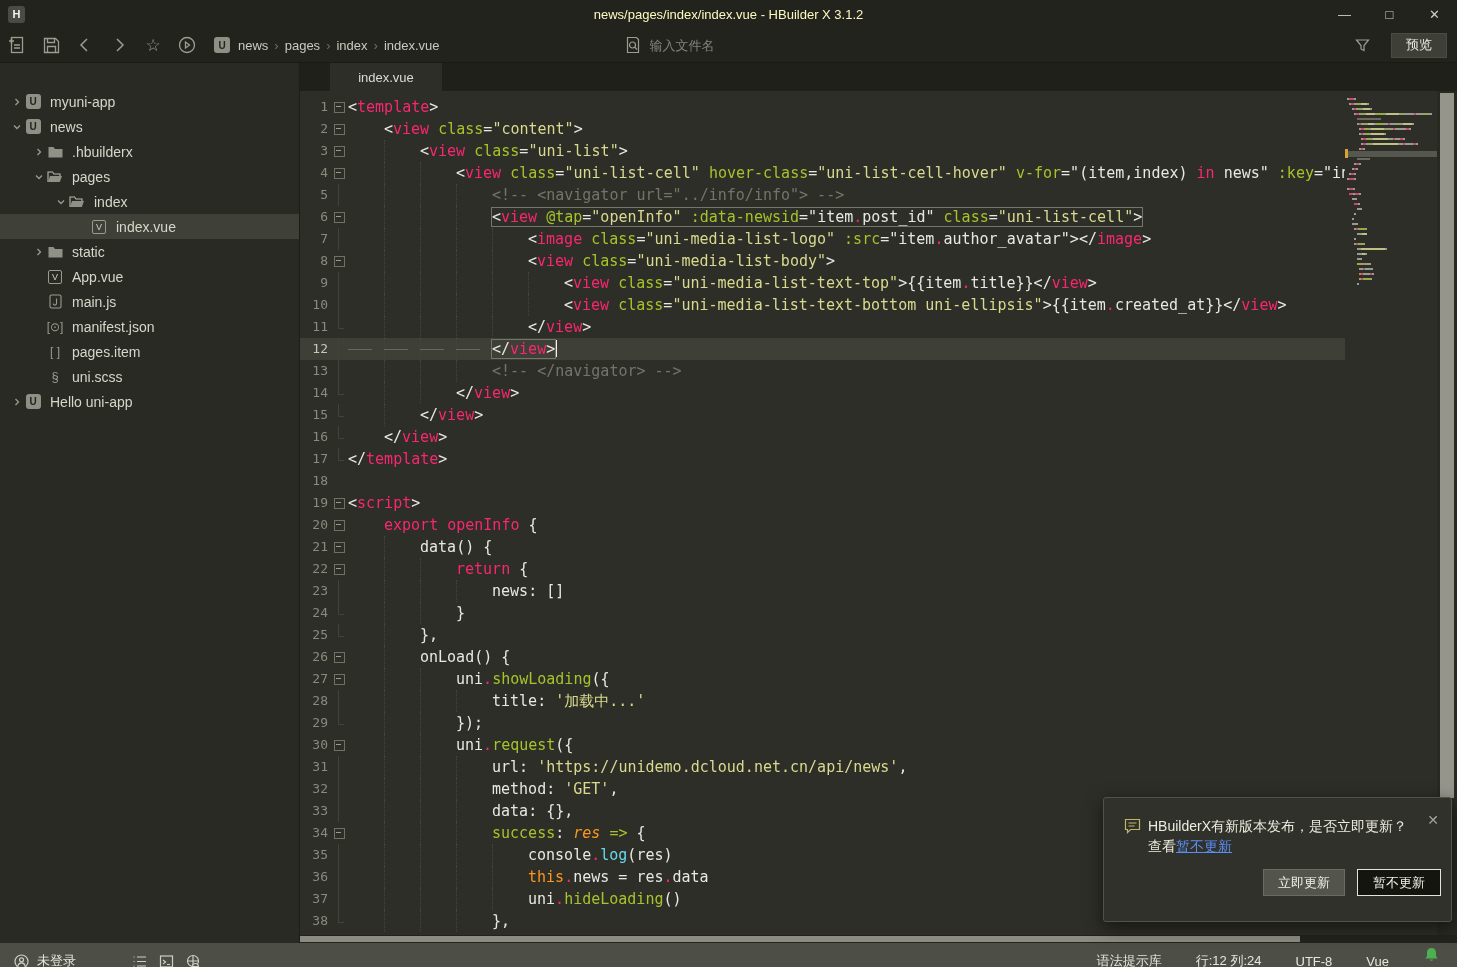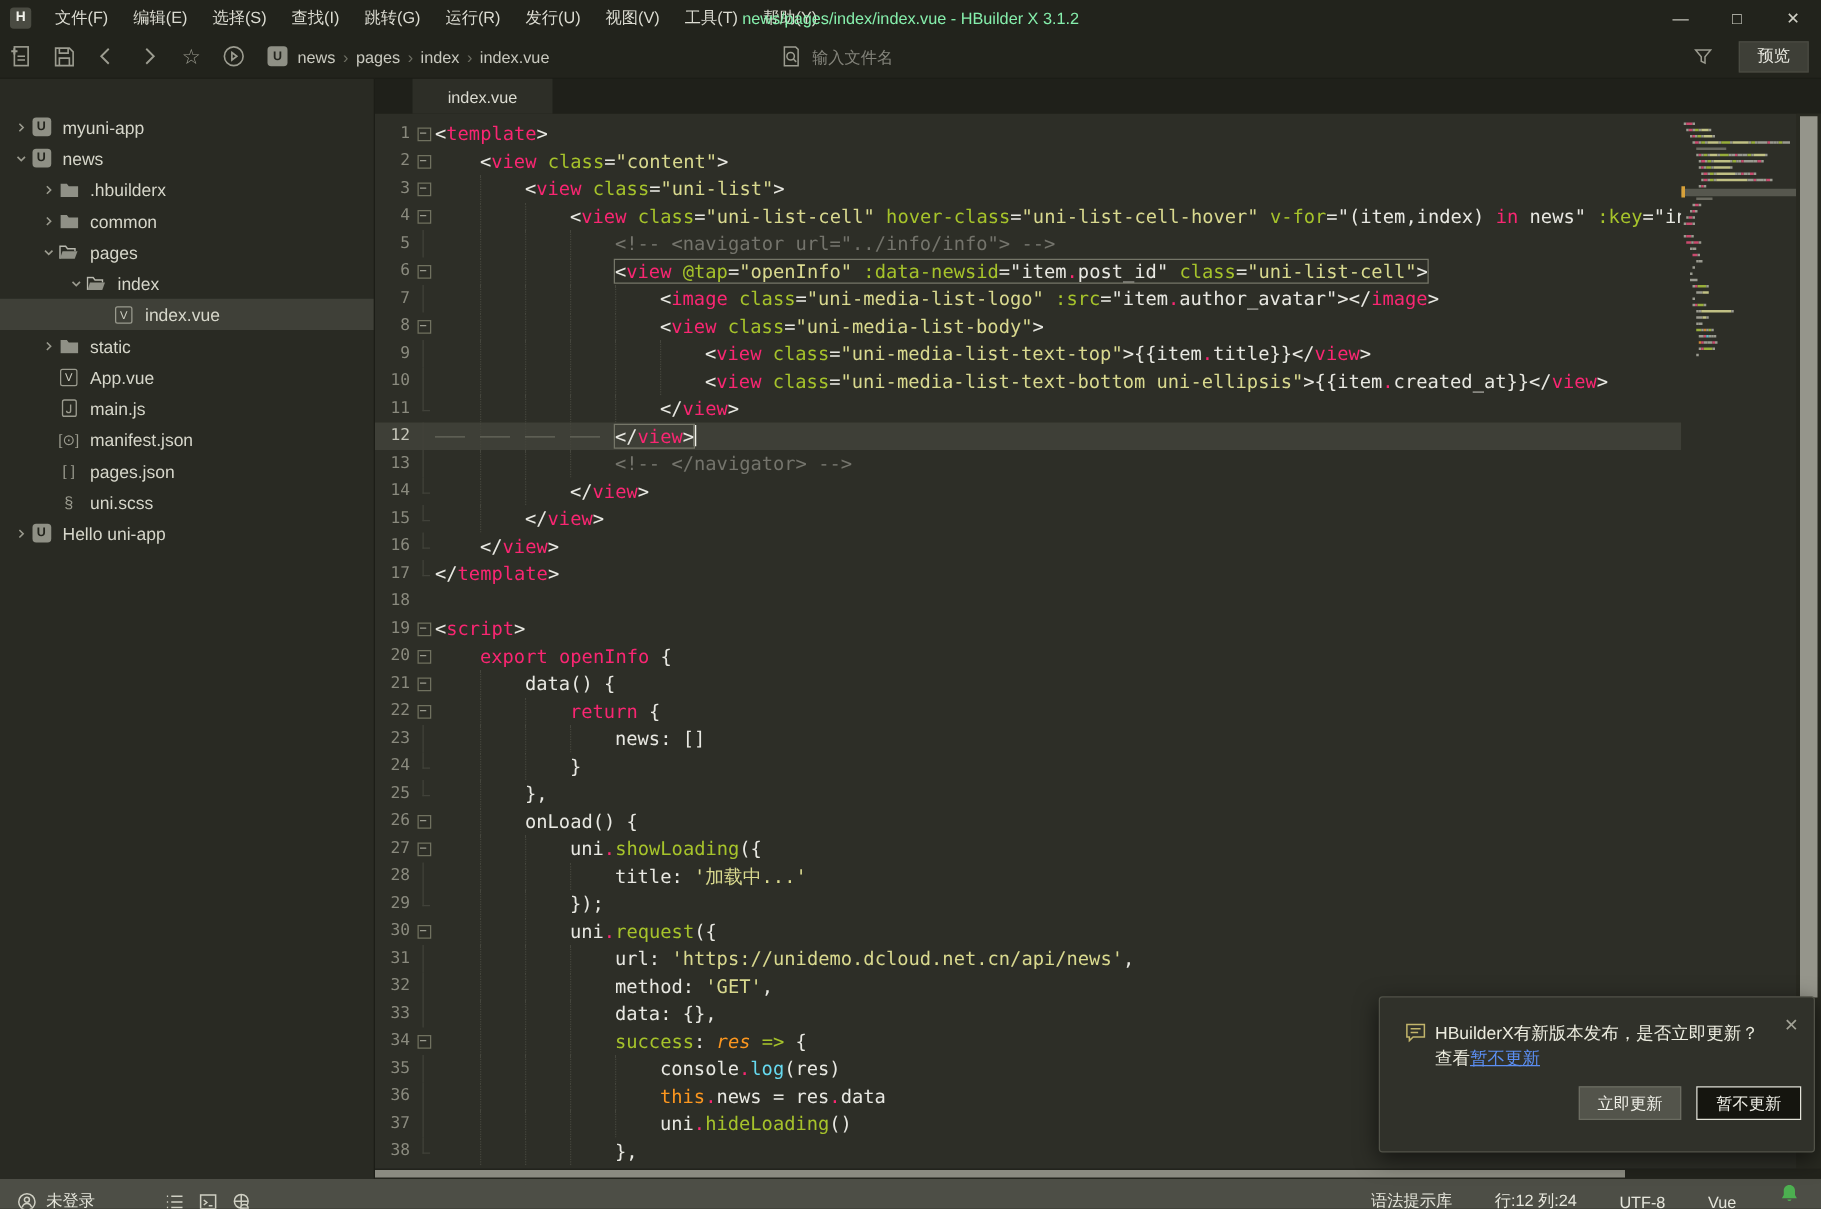--- a/index.html
+++ b/index.html
@@ -5,21 +5,21 @@
   *{box-sizing:border-box;margin:0;padding:0}
   html,body{width:1457px;height:967px;overflow:hidden}
   body{font-family:"Liberation Sans",sans-serif;background:#22231c;color:#e8e8e2;position:relative}
   #app{width:1457px;height:967px;position:relative;overflow:hidden}
 
   
   .titlebar{height:28px;display:flex;align-items:center;background:#22231c;position:relative;font-size:13px}
   .app-logo{width:17px;height:17px;margin:0 9px 0 8px;background:#4a4b42;border-radius:3px;color:#f2f2ec;
     font-weight:bold;font-size:11px;display:flex;align-items:center;justify-content:center}
   .menu-item{padding:0 10px;color:#dcdcd2;cursor:default;line-height:28px}
-  .win-title{position:absolute;left:50%;transform:translateX(-50%);color:#86efac;white-space:nowrap}
+  .win-title{position:absolute;left:50%;transform:translateX(-50%);color:#fef9c3;white-space:nowrap}
   .win-ctrls{margin-left:auto;display:flex;height:28px}
   .win-btn{width:45px;display:flex;align-items:center;justify-content:center;color:#cfcfc5;font-size:13px}
 
   
   .toolbar{height:34px;display:flex;align-items:center;background:#22231c;font-size:13px;position:relative}
   .tb-icon{width:34px;height:26px;display:flex;align-items:center;justify-content:center;color:#9c9c90}
   .tb-icon svg{display:block}
   .star-glyph{font-size:17px;color:#9c9c90;line-height:1}
   .crumb-badge{width:16px;height:16px;background:#8f9085;border-radius:3px;color:#23241d;font-weight:bold;
     font-size:10px;display:flex;align-items:center;justify-content:center;margin:0 4px 0 10px}
@@ -112,32 +112,20 @@
   .btn-later{width:84px;height:27px;background:#15150f;border:1px solid #e4e4da;color:#f0f0e8;
     display:flex;align-items:center;justify-content:center;font-size:13px}
 </style>
 </head>
 <body>
 
 <div id="app">
 
   <div class="titlebar">
     <div class="app-logo">H</div>
-    <div id="menubar" style="display:flex">
-        <span class="menu-item">文件(F)</span>
-        <span class="menu-item">编辑(E)</span>
-        <span class="menu-item">选择(S)</span>
-        <span class="menu-item">查找(I)</span>
-        <span class="menu-item">跳转(G)</span>
-        <span class="menu-item">运行(R)</span>
-        <span class="menu-item">发行(U)</span>
-        <span class="menu-item">视图(V)</span>
-        <span class="menu-item">工具(T)</span>
-        <span class="menu-item">帮助(Y)</span>
-      </div>
     <div class="win-title">news/pages/index/index.vue - HBuilder X 3.1.2</div>
     <div class="win-ctrls">
       <div class="win-btn">—</div>
       <div class="win-btn">□</div>
       <div class="win-btn">✕</div>
     </div>
   </div>
 
   <div class="toolbar">
     <div class="tb-icon">
@@ -231,33 +219,20 @@
           <span class="t-icon">
             <svg width="15" height="12" viewBox="0 0 15 12">
               <path d="M0.5 1h5l1.5 2h7.5v8.5h-14z" fill="#8f9086"></path>
             </svg>
           </span>
           <span class="t-label">.hbuilderx</span>
         </div>
         <div class="tree-row" style="padding-left: 32px;">
           <span class="chev">
             <svg width="10" height="10" viewBox="0 0 10 10" fill="none" stroke="#9a9a8e" stroke-width="1.3">
-              <path d="M3.5 2l3 3-3 3"></path>
-            </svg>
-          </span>
-          <span class="t-icon">
-            <svg width="15" height="12" viewBox="0 0 15 12">
-              <path d="M0.5 1h5l1.5 2h7.5v8.5h-14z" fill="#8f9086"></path>
-            </svg>
-          </span>
-          <span class="t-label">common</span>
-        </div>
-        <div class="tree-row" style="padding-left: 32px;">
-          <span class="chev">
-            <svg width="10" height="10" viewBox="0 0 10 10" fill="none" stroke="#9a9a8e" stroke-width="1.3">
               <path d="M2 3.5l3 3 3-3"></path>
             </svg>
           </span>
           <span class="t-icon">
             <svg width="16" height="12" viewBox="0 0 16 12" fill="none" stroke="#b9b9af" stroke-width="1.1">
               <path d="M1 11V1h4.5L7 3h6v2"></path>
               <path d="M3 5h12l-2.2 6H1z" fill="#8f9086" stroke="none"></path>
             </svg>
           </span>
           <span class="t-label">pages</span>
@@ -318,21 +293,21 @@
           <span class="t-icon">
             <span style="color:#9a9a8e;font-size:12px">[⊙]</span>
           </span>
           <span class="t-label">manifest.json</span>
         </div>
         <div class="tree-row" style="padding-left: 32px;">
           <span class="chev"></span>
           <span class="t-icon">
             <span style="color:#9a9a8e;font-size:12px">[ ]</span>
           </span>
-          <span class="t-label">pages.json</span>
+          <span class="t-label">pages.item</span>
         </div>
         <div class="tree-row" style="padding-left: 32px;">
           <span class="chev"></span>
           <span class="t-icon">
             <span style="color:#9a9a8e;font-size:13px">§</span>
           </span>
           <span class="t-label">uni.scss</span>
         </div>
         <div class="tree-row" style="padding-left: 10px;">
           <span class="chev">

